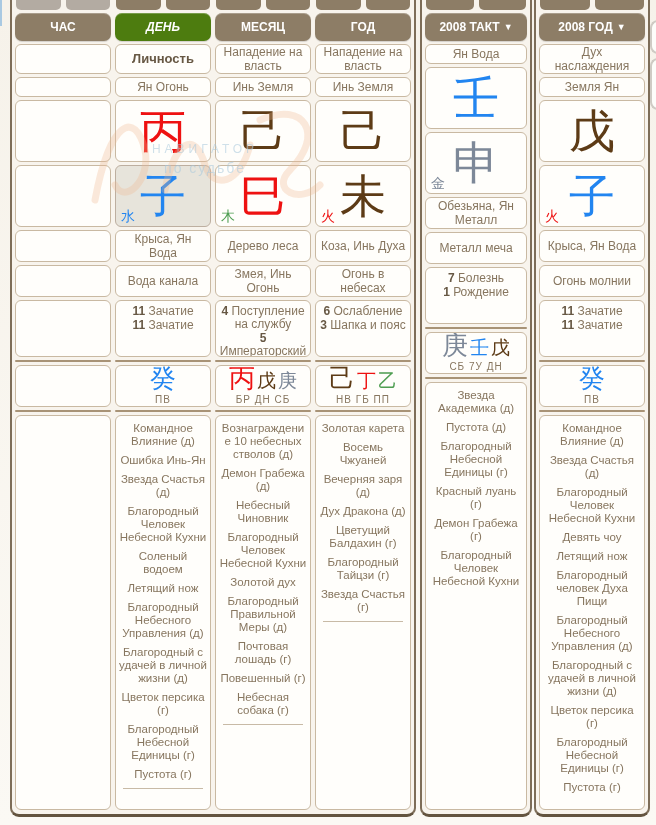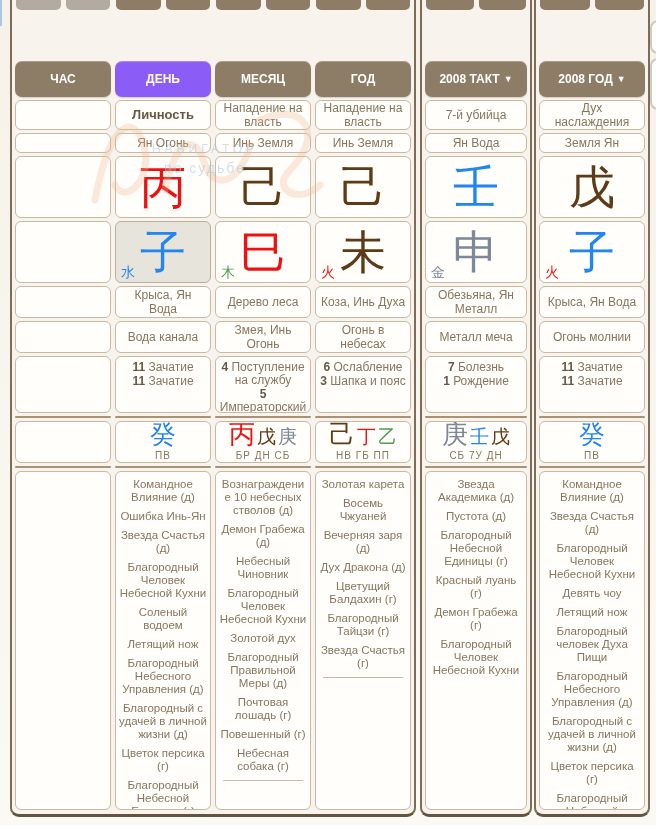--- a/index.html
+++ b/index.html
@@ -21,26 +21,25 @@
   .panel.natal{left:10px;width:406px;}
   .panel.takt{left:420px;width:112px;}
   .panel.yearp{left:534px;width:116px;}
 
   .col{flex:1;min-width:0;display:flex;flex-direction:column;gap:3px;height:100%;}
 
   .strip{height:10px;display:flex;gap:5px;padding:0 1px;flex-shrink:0;}
   .stub{flex:1;height:10px;border-radius:0 0 5px 5px;}
 
   .hbtn{
-    height:36px;flex-shrink:0;border-radius:7px;
+    height:28px;flex-shrink:0;border-radius:7px;
     color:#fff;font-weight:bold;font-size:12px;
     display:flex;align-items:center;justify-content:center;gap:4px;
     box-shadow:inset 0 1px 0 rgba(255,255,255,.25), 0 1px 1px rgba(0,0,0,.15);
     white-space:nowrap;
-    margin-top:48px;
   }
   .hbtn .arrow{font-size:9px;line-height:1;margin-top:1px;}
 
   .cell{
     background:#fffefb;border:1px solid #c9b9a2;border-radius:6px;
     box-sizing:border-box;flex-shrink:0;
     display:flex;flex-direction:column;align-items:center;justify-content:center;
     text-align:center;color:#87765f;font-size:12px;line-height:14px;
     padding:1px 3px;overflow:hidden;
   }
@@ -110,21 +109,21 @@
         <div class="coldiv"></div>
         <div class="cell r-hidden"></div>
         <div class="coldiv"></div>
         <div class="cell r-stars"></div>
       </div>
       <div class="col">
         <div class="strip">
           <div class="stub" style="background: rgb(141, 125, 102);"></div>
           <div class="stub" style="background: rgb(141, 125, 102);"></div>
         </div>
-        <div class="hbtn" style="background: #8b5cf6;">
+        <div class="hbtn" style="background: #4d7c0f; font-style: italic;">
           <span>ДЕНЬ</span>
         </div>
         <div class="cell r-role bold">Личность</div>
         <div class="cell r-elem">Ян Огонь</div>
         <div class="cell r-stem" style="color: rgb(238, 17, 17);">丙</div>
         <div class="cell r-branch hl">
           <span style="color: rgb(34, 133, 240);">子</span>
           <span class="branch-sub" style="color: rgb(34, 133, 240);">水</span>
         </div>
         <div class="cell r-animal">Крыса, Ян Вода</div>
@@ -246,21 +245,20 @@
   <div class="panel takt">
       <div class="col">
         <div class="strip">
           <div class="stub" style="background: rgb(141, 125, 102);"></div>
           <div class="stub" style="background: rgb(141, 125, 102);"></div>
         </div>
         <div class="hbtn" style="background: rgb(141, 125, 102);">
           <span>2008 ТАКТ</span>
           <span class="arrow">▼</span>
         </div>
-        <div class="cell r-role">7-й убийца</div>
         <div class="cell r-elem">Ян Вода</div>
         <div class="cell r-stem" style="color: rgb(34, 133, 240);">壬</div>
         <div class="cell r-branch">
           <span style="color: rgb(125, 136, 152);">申</span>
           <span class="branch-sub" style="color: rgb(125, 136, 152);">金</span>
         </div>
         <div class="cell r-animal">Обезьяна, Ян Металл</div>
         <div class="cell r-nayin">Металл меча</div>
         <div class="cell r-stage">
           <div class="stage-line"><b>7</b> Болезнь</div>

